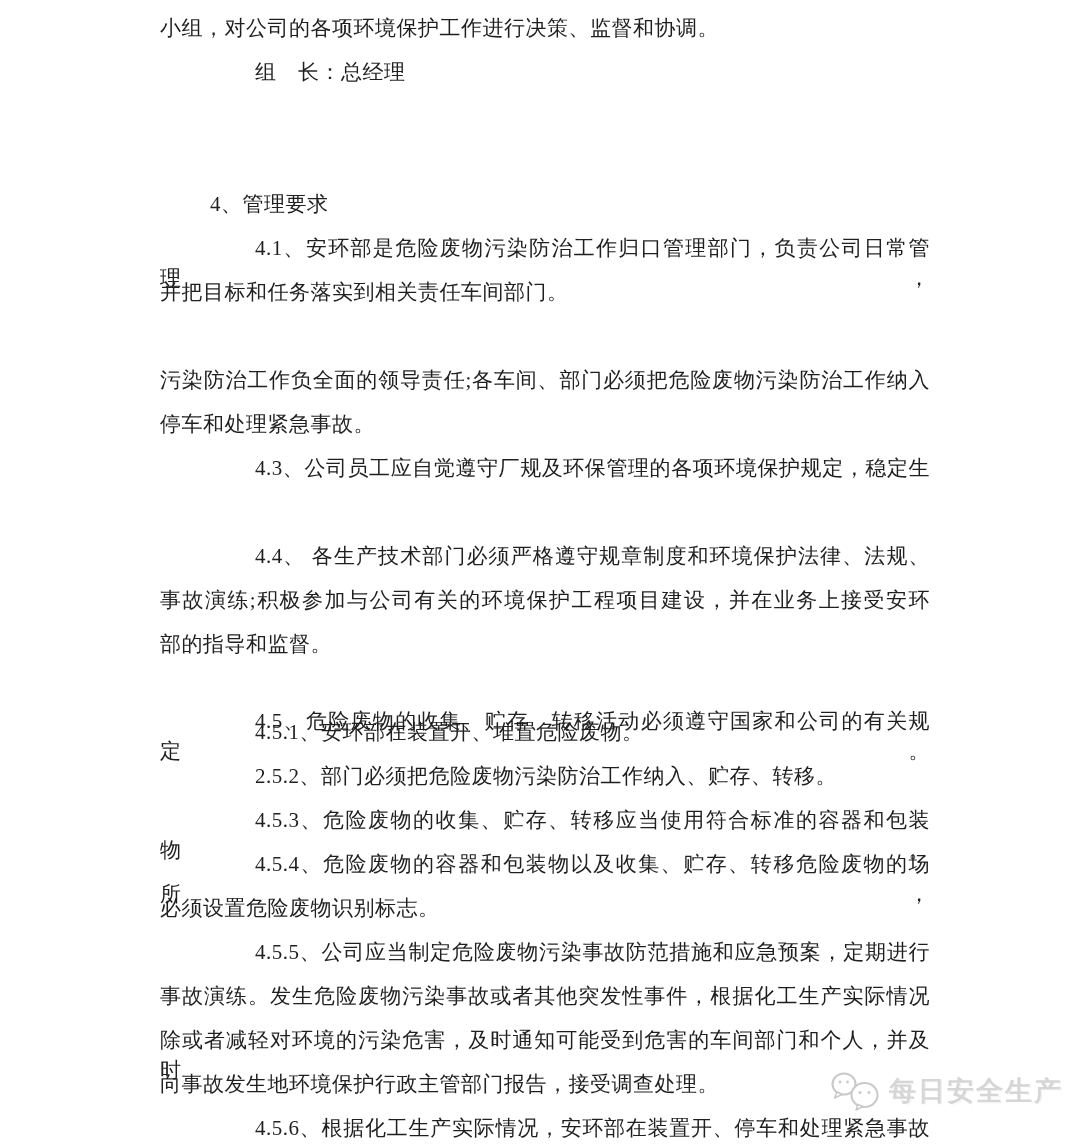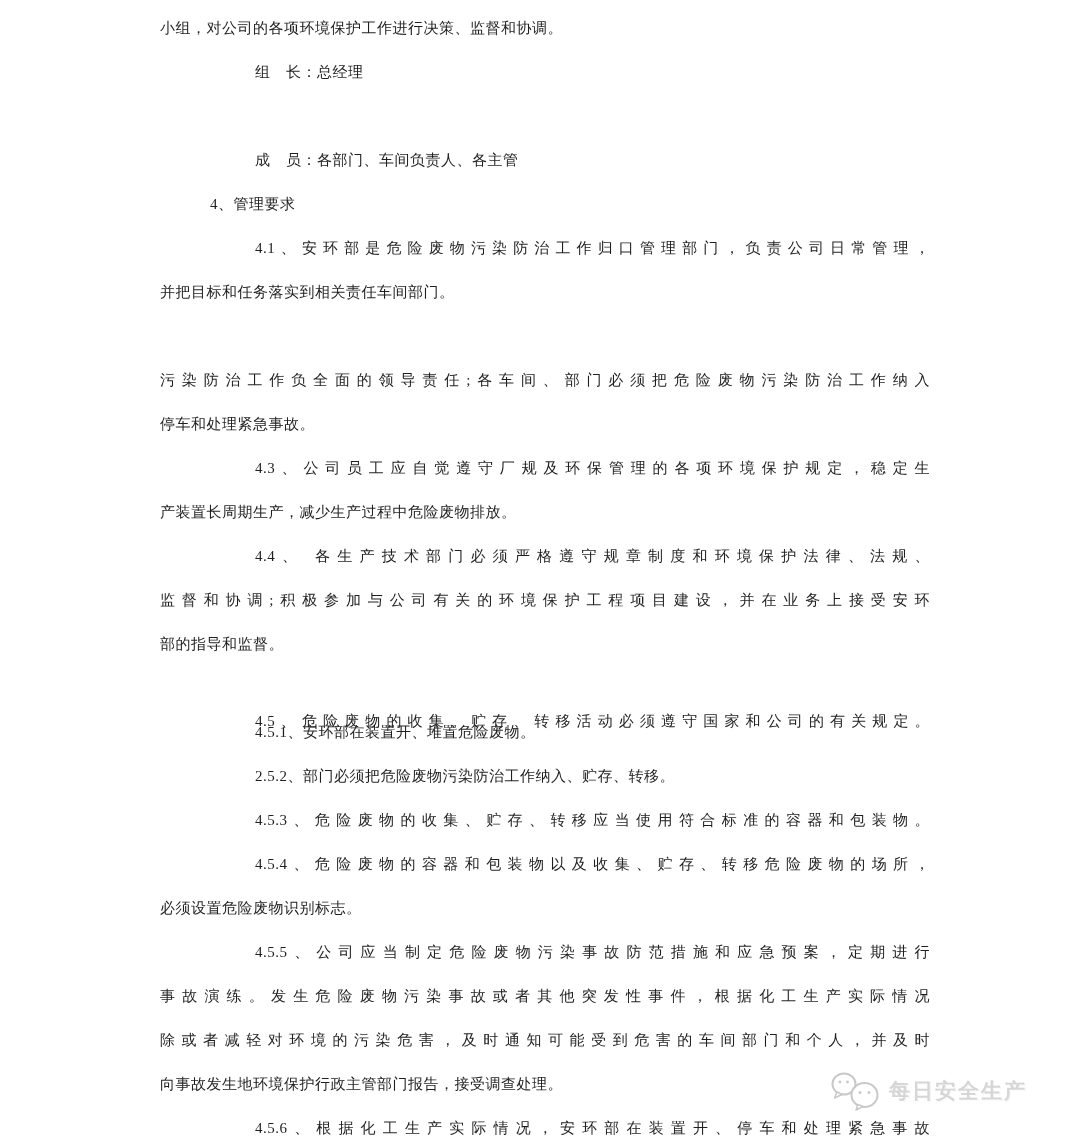--- a/index.html
+++ b/index.html
@@ -8,66 +8,64 @@
     background:#ffffff;
     position:relative;
     overflow:hidden;
     font-family:"Liberation Serif","DejaVu Serif",serif;
   }
   .page{position:absolute;inset:0;background:#ffffff;}
   .line{
     position:absolute;
     left:160px;
     width:770px;
-    font-size:15px;
+    font-size:21px;
     line-height:30px;
     color:#1f1f1f;
     white-space:nowrap;
     letter-spacing:0.5px;
   }
   .just{
     white-space:normal;
     text-align:justify;
     text-align-last:justify;
     text-justify:inter-character;
   }
   .ind-item{text-indent:95px;}
   .ind-heading{text-indent:50px;}
   .watermark{
     position:absolute;
     left:830px;top:1070px;
     display:flex;align-items:center;gap:7px;
     pointer-events:none;
   }
   .watermark-text{
-    font-size:21px;
+    font-size:27px;
     font-weight:bold;
     color:#d6d6d6;
     letter-spacing:2px;
     text-shadow:0 1px 0 #ffffff,1px 1px 0 #efefef;
     white-space:nowrap;
   }
 </style>
 </head>
 <body>
 
 <div class="page">
 
   <div class="line" style="top:13px">小组，对公司的各项环境保护工作进行决策、监督和协调。</div>
   <div class="line ind-item" style="top:57px">组　长：总经理</div>
-  <div class="line ind-item" style="top:145px">成　员：各部门、车间负责人、各主管</div>
   <div class="line ind-heading" style="top:189px">4、管理要求</div>
   <div class="line ind-item just" style="top:233px">4.1、安环部是危险废物污染防治工作归口管理部门，负责公司日常管理，</div>
   <div class="line" style="top:277px">并把目标和任务落实到相关责任车间部门。</div>
   <div class="line just" style="top:365px">污染防治工作负全面的领导责任;各车间、部门必须把危险废物污染防治工作纳入</div>
   <div class="line" style="top:409px">停车和处理紧急事故。</div>
   <div class="line ind-item just" style="top:453px">4.3、公司员工应自觉遵守厂规及环保管理的各项环境保护规定，稳定生</div>
-  <div class="line" style="top:497px">产装置长周期生产，减少生产过程中危险废物排放。</div>
   <div class="line ind-item just" style="top:541px">4.4、 各生产技术部门必须严格遵守规章制度和环境保护法律、法规、</div>
-  <div class="line just" style="top:585px">监督和协调;积极参加与公司有关的环境保护工程项目建设，并在业务上接受安环</div>
+  <div class="line just" style="top:585px">事故演练;积极参加与公司有关的环境保护工程项目建设，并在业务上接受安环</div>
   <div class="line" style="top:629px">部的指导和监督。</div>
   <div class="line ind-item just" style="top:706px">4.5、危险废物的收集、贮存、转移活动必须遵守国家和公司的有关规定。</div>
   <div class="line ind-item" style="top:717px">4.5.1、安环部在装置开、堆置危险废物。</div>
   <div class="line ind-item" style="top:761px">2.5.2、部门必须把危险废物污染防治工作纳入、贮存、转移。</div>
   <div class="line ind-item just" style="top:805px">4.5.3、危险废物的收集、贮存、转移应当使用符合标准的容器和包装物。</div>
   <div class="line ind-item just" style="top:849px">4.5.4、危险废物的容器和包装物以及收集、贮存、转移危险废物的场所，</div>
   <div class="line" style="top:893px">必须设置危险废物识别标志。</div>
   <div class="line ind-item just" style="top:937px">4.5.5、公司应当制定危险废物污染事故防范措施和应急预案，定期进行</div>
   <div class="line just" style="top:981px">事故演练。发生危险废物污染事故或者其他突发性事件，根据化工生产实际情况</div>
   <div class="line" style="top:1069px">向事故发生地环境保护行政主管部门报告，接受调查处理。</div>

